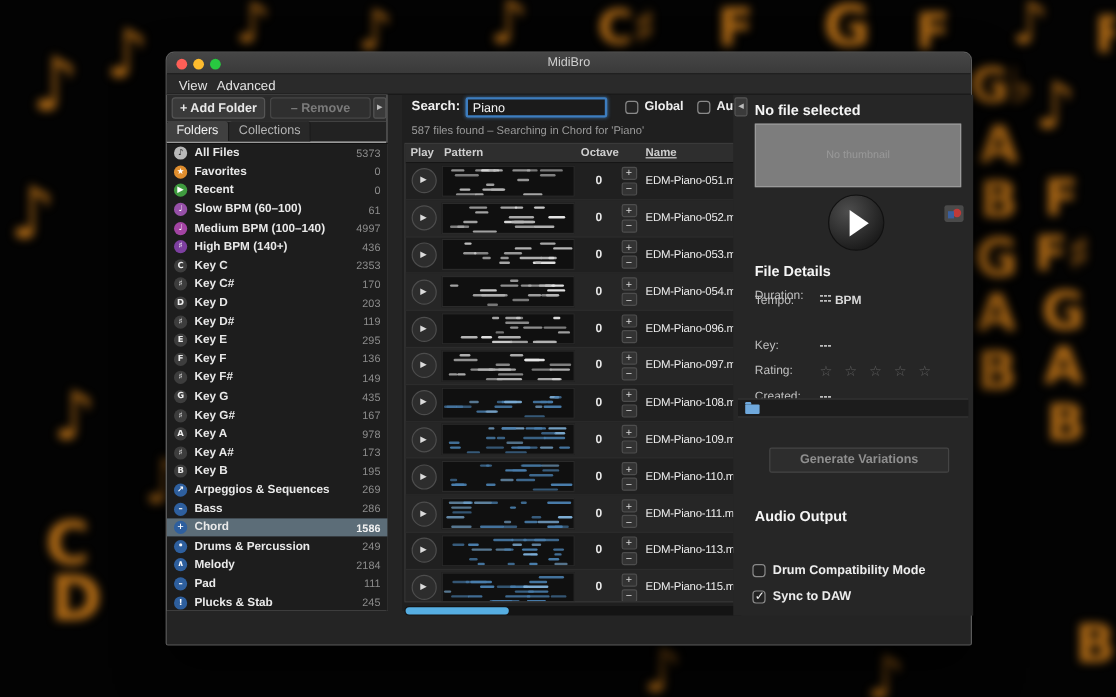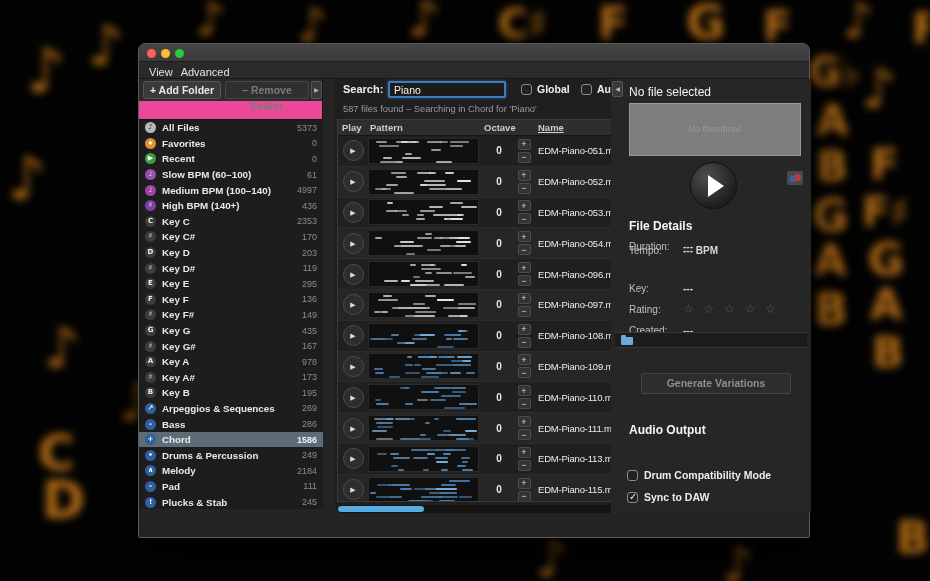--- a/index.html
+++ b/index.html
@@ -20,21 +20,21 @@
   .tl.r { left:8px;  background:#ff5f57; }
   .tl.y { left:22px; background:#febc2e; }
   .tl.g { left:36px; background:#28c840; }
   .win-title { position:absolute; left:0; right:0; top:2px; text-align:center;
     font-size:10.5px; color:#cfcfcf; }
   .menubar { position:absolute; left:0; top:18px; right:0; height:17px;
     background:#2a2a2a; border-bottom:1px solid #171717; }
   .menubar span { display:inline-block; margin-top:2px; font-size:11px; color:#e3e3e3; padding:0 4px; }
   .menubar span:first-child { margin-left:6px; }
   
-  .panel { position:absolute; top:35px; height:430px; background:#ec4899; }
+  .panel { position:absolute; top:35px; height:430px; background:#e5e5e5; }
   #p-left  { left:0;   width:184px; border-right:1px solid #141414; }
   #p-mid   { left:184px; width:288px; border-right:1px solid #141414; background:#1f1f1f;margin-left:12px; }
   #p-right { left:472px; width:200px; background:#262626; height:434px; }
   
   .ltoolbar { position:absolute; left:0; top:0; right:0; height:22px; background:#2b2b2b; }
   .btn { background:#3a3a3a; border:1px solid #555; border-radius:3px; color:#e8e8e8;
     font-size:10.5px; font-weight:bold; text-align:center; }
   #btn-add    { position:absolute; left:4px;  top:2px; width:78px; height:18px; line-height:16px; }
   #btn-remove { position:absolute; left:86px; top:2px; width:84px; height:18px; line-height:16px;
     color:#7a7a7a; border-color:#464646; background:#2f2f2f; }
@@ -96,21 +96,21 @@
   .cell-name { flex:1; font-size:9.5px; letter-spacing:-.2px; color:#ececec; padding-left:4px;
     white-space:nowrap; overflow:hidden; }
   #vscroll { position:absolute; right:0; top:16px; bottom:0; width:7px; background:#191919; }
   #vthumb { position:absolute; left:1px; top:2px; width:5px; height:26px; background:#55a7dd; border-radius:3px; }
   #hscroll { position:absolute; left:2px; right:2px; top:426px; height:8px; background:#141414; border-radius:4px; }
   #hthumb { position:absolute; left:1px; top:1px; width:86px; height:6px; background:#56aee2; border-radius:3px; }
   
   #btn-collapse-r { position:absolute; left:1px; top:2px; width:11px; height:16px;
     background:#3a3a3a; border:1px solid #555; border-radius:2px; color:#bbb; font-size:6px;
     line-height:14px; text-align:center; }
-  #nofile-title { position:absolute; left:18px; top:6px; font-size:12px; font-weight:normal; color:#f5f5f5; }
+  #nofile-title { position:absolute; left:18px; top:6px; font-size:12px; font-weight:bold; color:#f5f5f5; }
   #thumb-box { position:absolute; left:18px; top:24px; width:172px; height:53px; background:#7d7d7d;
     border:1px solid #9a9a9a; }
   #thumb-box span { position:absolute; left:0; right:0; top:20px; text-align:center; font-size:9px; color:#999; }
   #big-play { position:absolute; left:79px; top:83px; width:47px; height:47px; border-radius:50%;
     background:radial-gradient(circle at 35% 30%, #4e4e4e, #1c1c1c 75%);
     border:1px solid #111; }
   #big-play::after { content:""; position:absolute; left:17px; top:12px;
     border-left:16px solid #fff; border-top:11px solid transparent; border-bottom:11px solid transparent; }
   #mini-ind { position:absolute; left:176px; top:92px; width:16px; height:14px; background:#4a4a4a;
     border-radius:2px; }
@@ -182,29 +182,34 @@
     <span style="left: 536px; top: 534px; font-size: 50px; color: rgb(200, 121, 26);">♪</span>
     <span style="left: 722px; top: 540px; font-size: 50px; color: rgb(200, 121, 26);">♪</span>
     <span style="left: 896px; top: 516px; font-size: 44px; color: rgb(200, 121, 26);">B</span>
   </div>
 
 <div id="win">
   <div class="titlebar">
     <div class="tl r"></div>
     <div class="tl y"></div>
     <div class="tl g"></div>
+    <div class="win-title">MidiBro</div>
   </div>
   <div class="menubar" id="menubar"><span>View</span><span>Advanced</span></div>
 
   <div class="panel" id="p-left">
     <div class="ltoolbar">
       <button class="btn" id="btn-add">+ Add Folder</button>
       <button class="btn" id="btn-remove">– Remove Folder</button>
       <button id="btn-collapse-l"><span>▶</span></button>
     </div>
+    <div class="ltabs" id="ltabs">
+        <div class="ltab active">Folders</div>
+        <div class="ltab">Collections</div>
+      </div>
     <div id="side-list">
   <div class="side-item">
     <span class="side-ico" style="background: rgb(185, 185, 185); color: rgb(26, 26, 26);">♪</span>
     <span class="side-label">All Files</span>
     <span class="side-count">5373</span>
   </div>
 
   <div class="side-item">
     <span class="side-ico" style="background: rgb(224, 142, 46); color: rgb(255, 255, 255);">★</span>
     <span class="side-label">Favorites</span>

